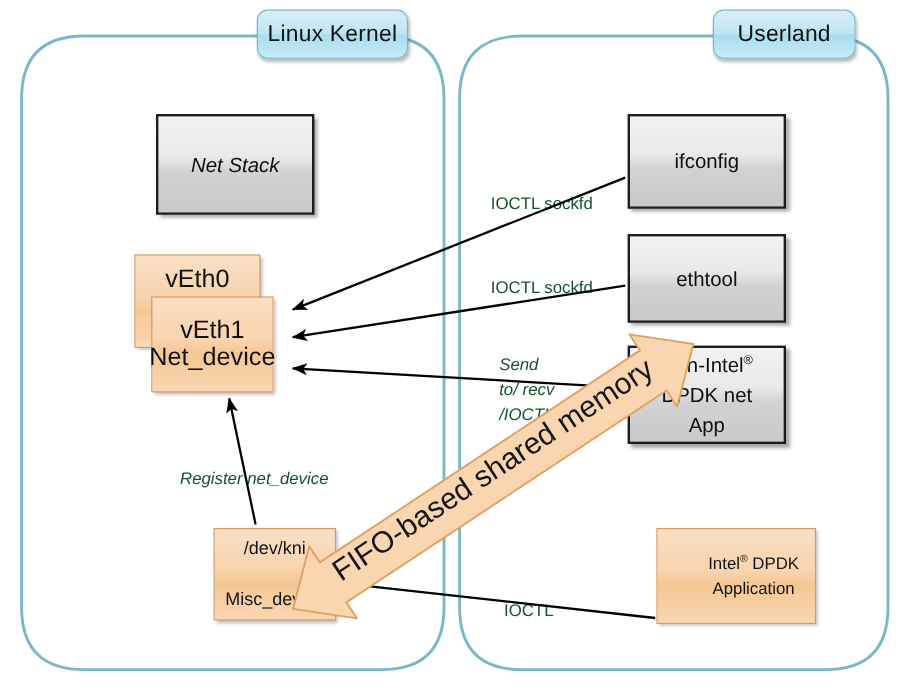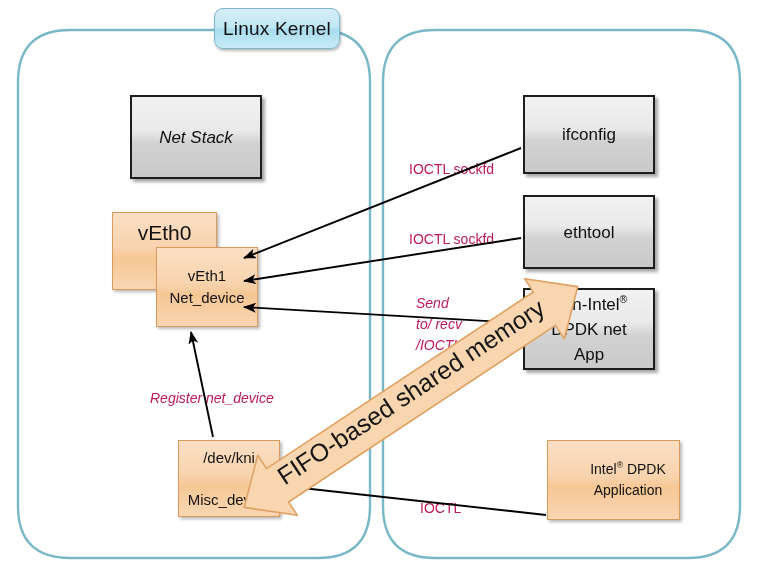--- a/index.html
+++ b/index.html
@@ -85,23 +85,23 @@
   }
   #box-veth0 {
     left: 112px; top: 212px; width: 105px; height: 78px;
     z-index: 3;
     font-size: 21px;
     justify-content: flex-start;
     padding-top: 8px;
     box-sizing: border-box;
   }
   #box-veth1 {
-    left: 156px; top: 247px; width: 100px; height: 78px;
-    z-index: 5;
-    font-size: 15px;
+    left: 126px; top: 247px; width: 100px; height: 78px;
+    z-index: 5;
+    font-size: 21px;
     line-height: 22px;
   }
   #box-devkni {
     left: 178px; top: 440px; width: 100px; height: 75px;
     z-index: 5;
     font-size: 15px;
     line-height: 22px;
     gap: 20px;
   }
   #box-inteldpdk {
@@ -112,21 +112,21 @@
     padding-left: 29px;
   }
   sup { font-size: 0.62em; vertical-align: super; line-height: 0; }
 
   
   .text-label {
     position: absolute;
     z-index: 5;
     font-size: 14px;
     line-height: 21px;
-    color: #be185d;
+    color: #14532d;
     white-space: pre-line;
   }
   #lbl-ioctl1    { left: 409px; top: 159px; }
   #lbl-ioctl2    { left: 409px; top: 229px; }
   #lbl-sendrecv  { left: 416px; top: 293px; font-style: italic; }
   #lbl-register  { left: 150px; top: 388px; font-style: italic; }
   #lbl-ioctl3    { left: 420px; top: 498px; }
 
   
   #fifo-text {
@@ -154,20 +154,23 @@
     <path d="M 70 30 L 318 30 Q 370 30 370 82 L 370 506 Q 370 558 318 558
              L 70 558 Q 18 558 18 506 L 18 82 Q 18 30 70 30 Z" fill="none" stroke="#79b8c9" stroke-width="2.4"></path>
 
     <path d="M 435 30 L 688 30 Q 740 30 740 82 L 740 506 Q 740 558 688 558
              L 435 558 Q 383 558 383 506 L 383 82 Q 383 30 435 30 Z" fill="none" stroke="#79b8c9" stroke-width="2.4"></path>
   </svg>
 
   <div class="zone-tab" id="tab-kernel">
     <span>Linux Kernel</span>
   </div>
+  <div class="zone-tab" id="tab-userland">
+    <span>Userland</span>
+  </div>
 
   <div class="gray-box" id="box-netstack">
     <span>Net Stack</span>
   </div>
 
   <div class="orange-box" id="box-veth0">
     <span>vEth0</span>
   </div>
 
   <div class="orange-box" id="box-veth1">

